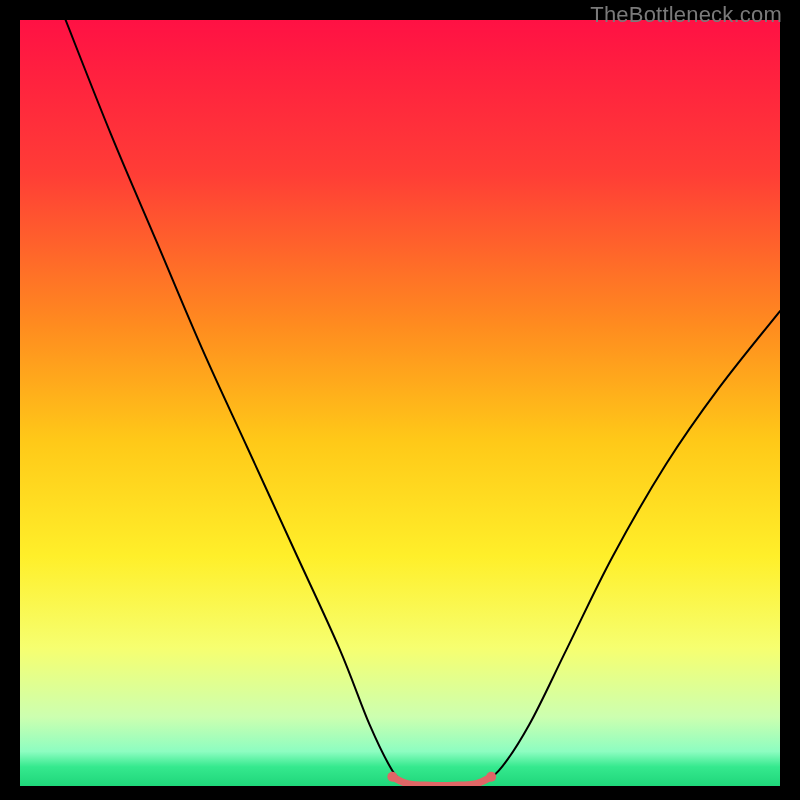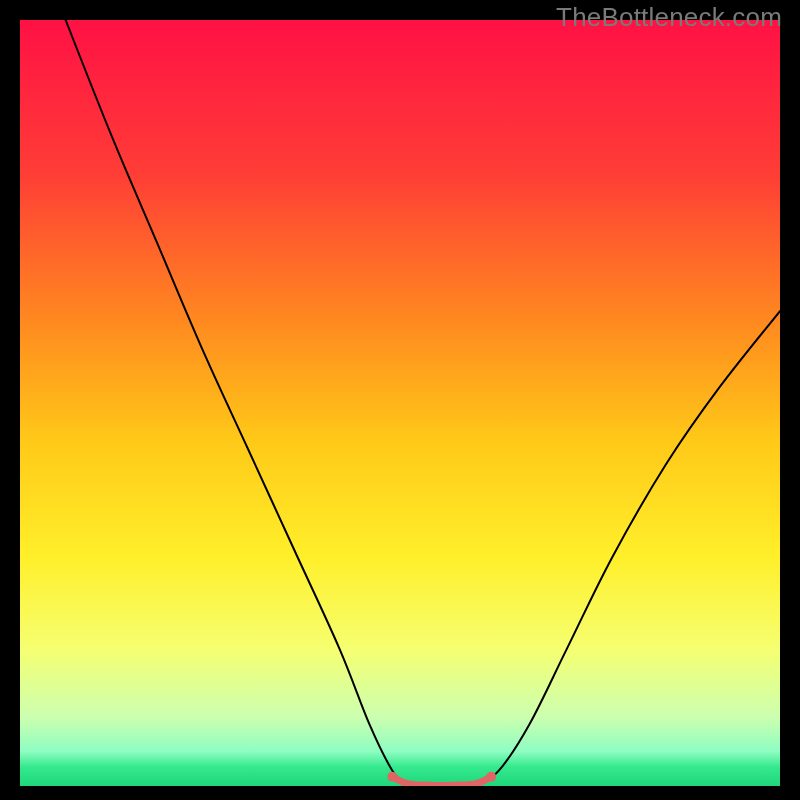--- a/index.html
+++ b/index.html
@@ -8,21 +8,21 @@
     width: 800px;
     height: 800px;
     background: #000000;
     overflow: hidden;
   }
   .watermark {
     position: absolute;
     top: 2px;
     right: 18px;
     font-family: Arial, Helvetica, sans-serif;
-    font-size: 26px;
+    font-size: 22px;
     color: #7a7a7a;
     letter-spacing: 0.2px;
     z-index: 50;
   }
   .plot-area {
     position: absolute;
     left: 20px;
     top: 20px;
     width: 760px;
     height: 766px;

